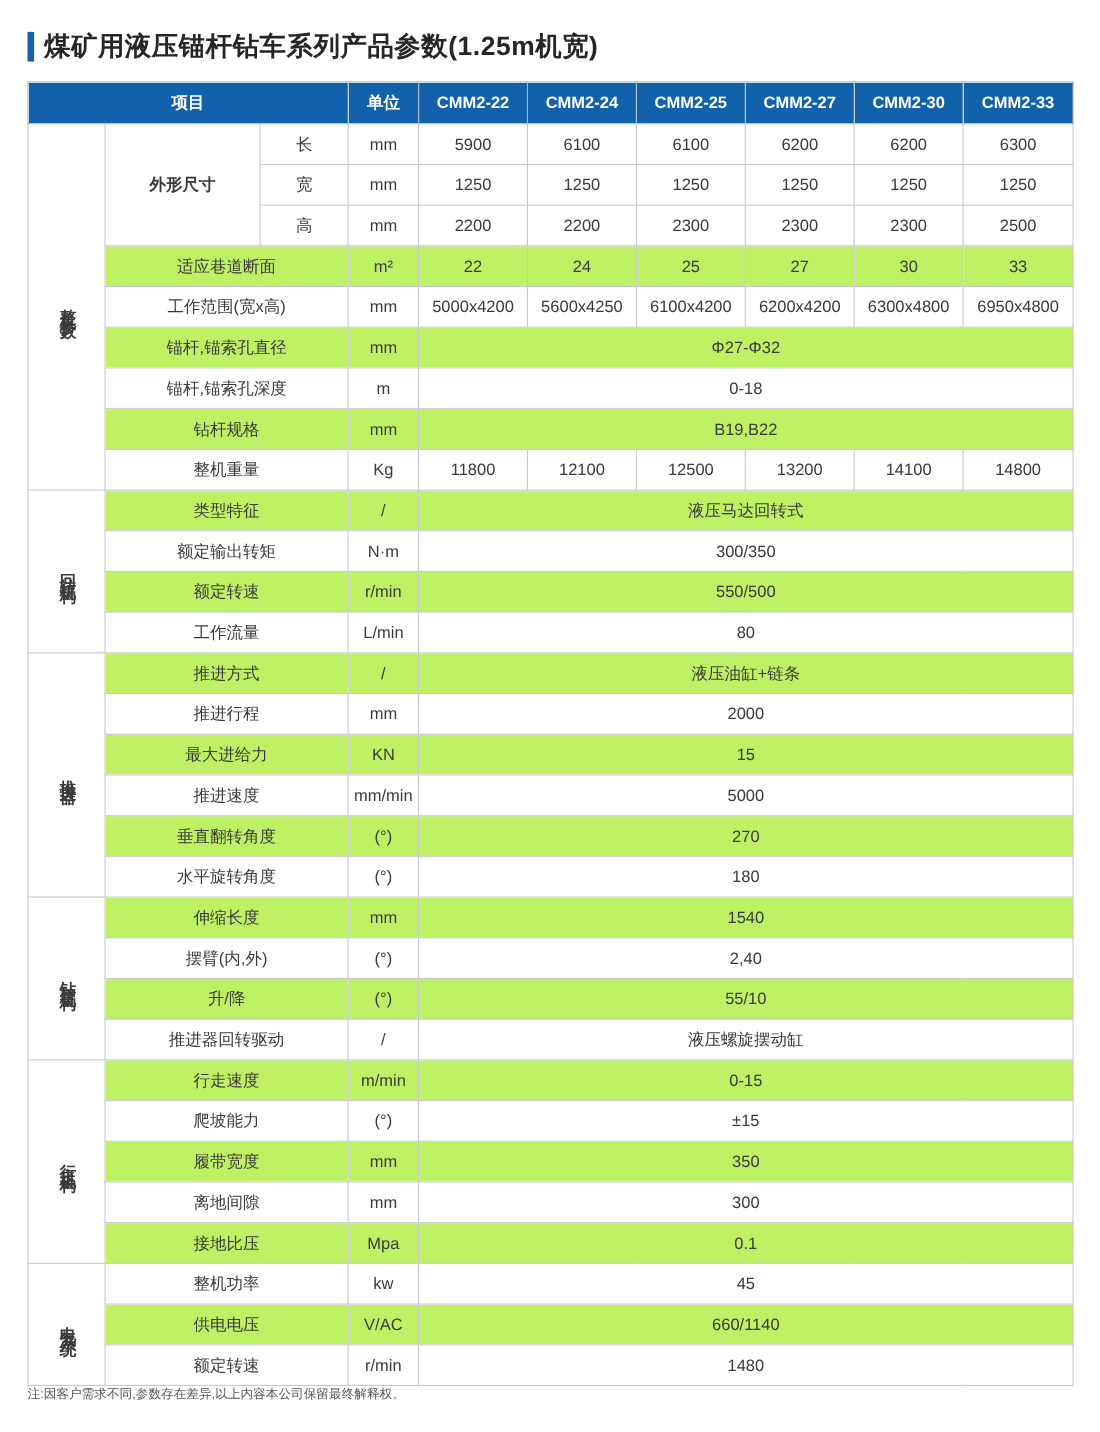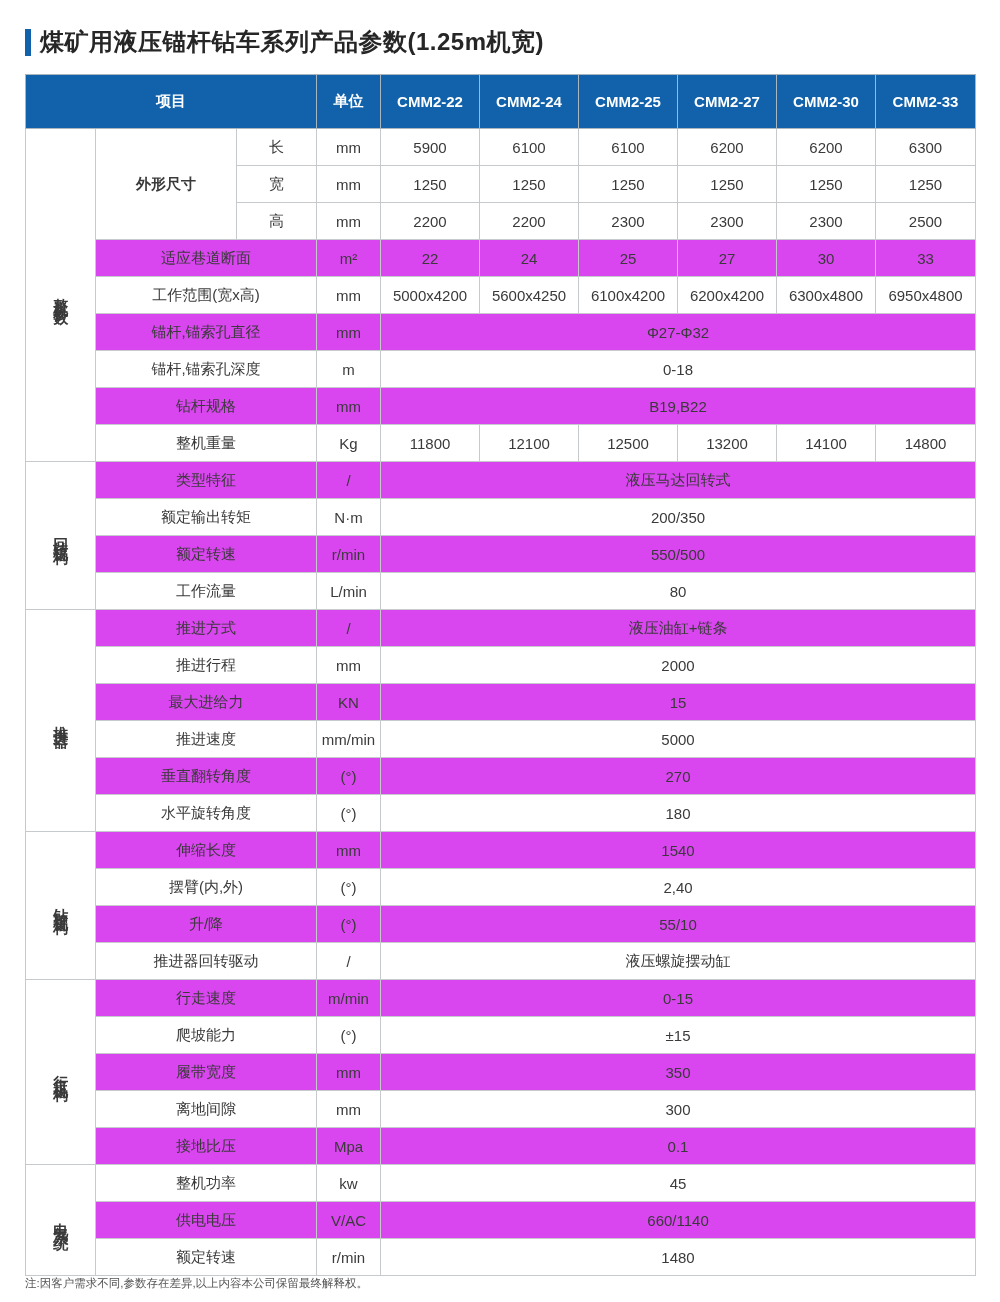--- a/index.html
+++ b/index.html
@@ -19,23 +19,23 @@
     border: 1px solid #c6cacd;
     text-align: center; vertical-align: middle;
     font-size: 15px; color: #3a3a3a;
     height: 37px; padding: 0 2px;
     background: #ffffff;
     overflow: hidden; white-space: nowrap;
   }
   table.spec thead th {
     background: #1262ab; color: #ffffff;
     font-weight: bold; font-size: 15px;
-    height: 54px; border-color: #aab6bf;
-  }
-  tr.shade td { background: #d946ef; }
+    height: 38px; border-color: #aab6bf;
+  }
+  tr.shade td { background: #bef264; }
   td.group-cell, td.parent-cell { background: #ffffff !important; font-weight: bold; }
   .vlabel {
     writing-mode: vertical-rl; text-orientation: upright;
     letter-spacing: 4px; display: inline-block; line-height: 1.1;
     color: #3a3a3a;
   }
   .footnote {
     width: 950px; text-align: left;
     font-size: 11.5px; color: #555;
   }
@@ -154,21 +154,21 @@
         </tr>
         <tr class="shade">
           <td rowspan="4" class="group-cell"><span class="vlabel">回转机构</span></td>
           <td colspan="2">类型特征</td>
           <td>/</td>
           <td colspan="6">液压马达回转式</td>
         </tr>
         <tr>
           <td colspan="2">额定输出转矩</td>
           <td>N·m</td>
-          <td colspan="6">200/350</td>
+          <td colspan="6">300/350</td>
         </tr>
         <tr class="shade">
           <td colspan="2">额定转速</td>
           <td>r/min</td>
           <td colspan="6">550/500</td>
         </tr>
         <tr>
           <td colspan="2">工作流量</td>
           <td>L/min</td>
           <td colspan="6">80</td>

